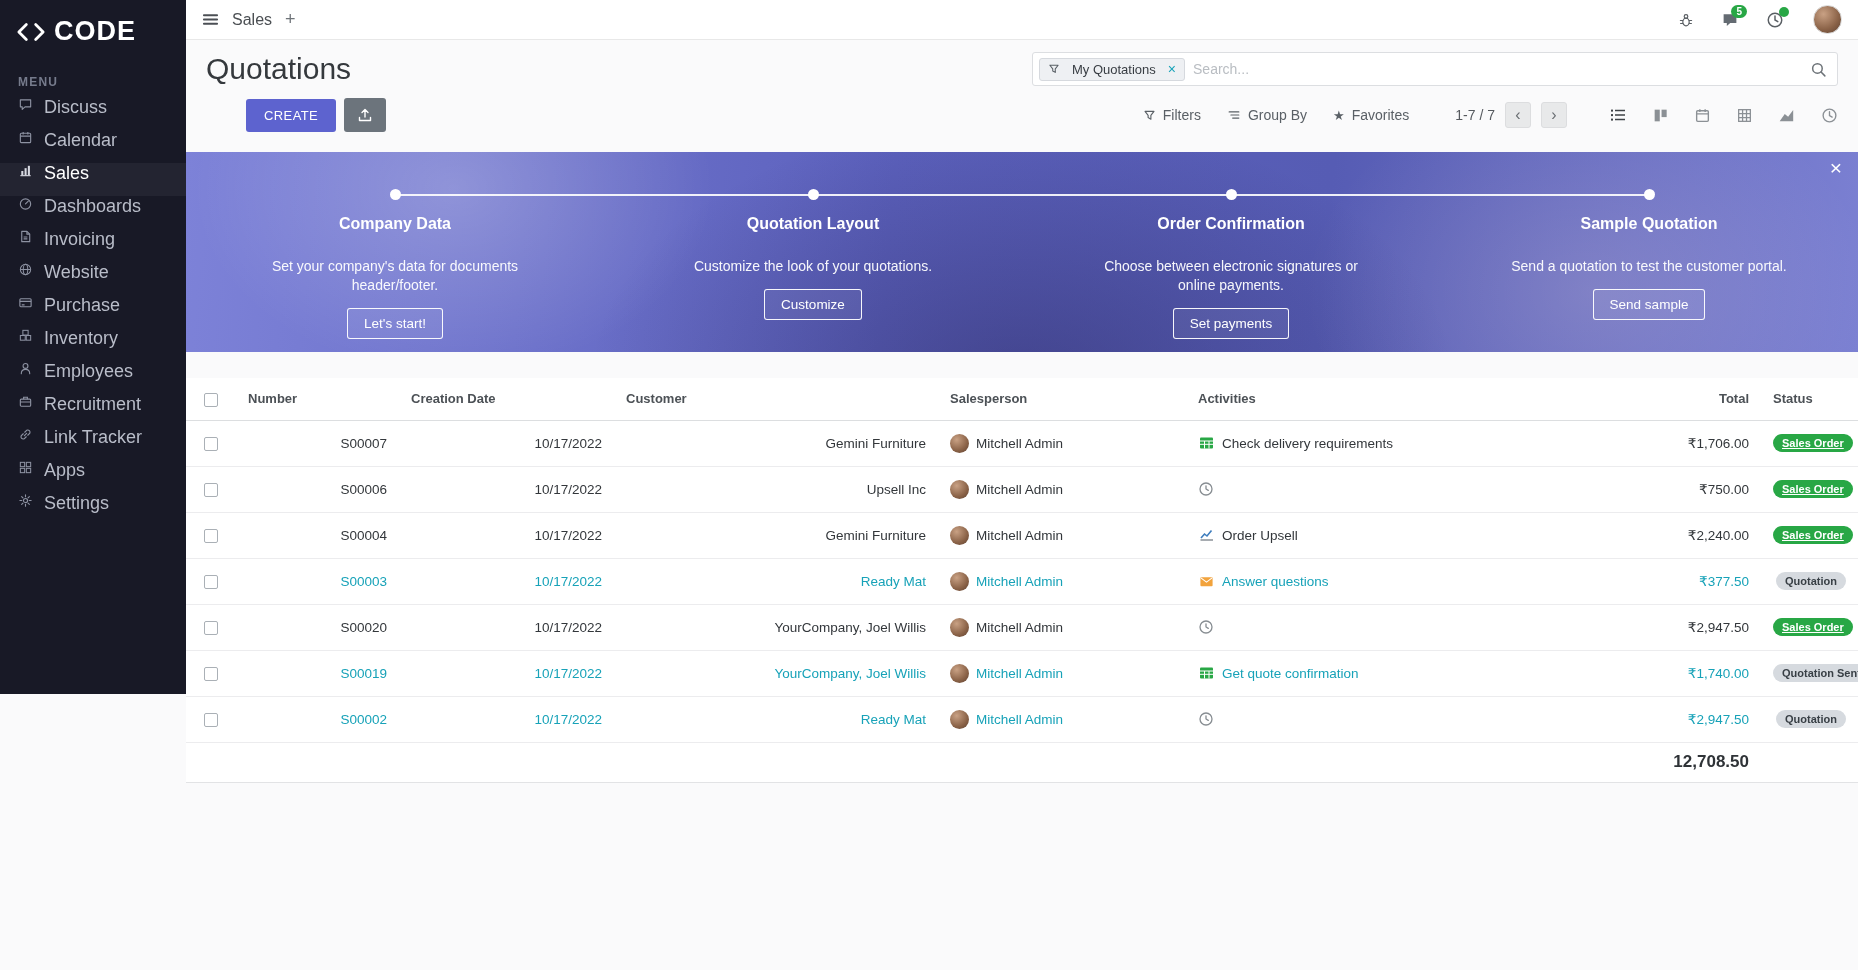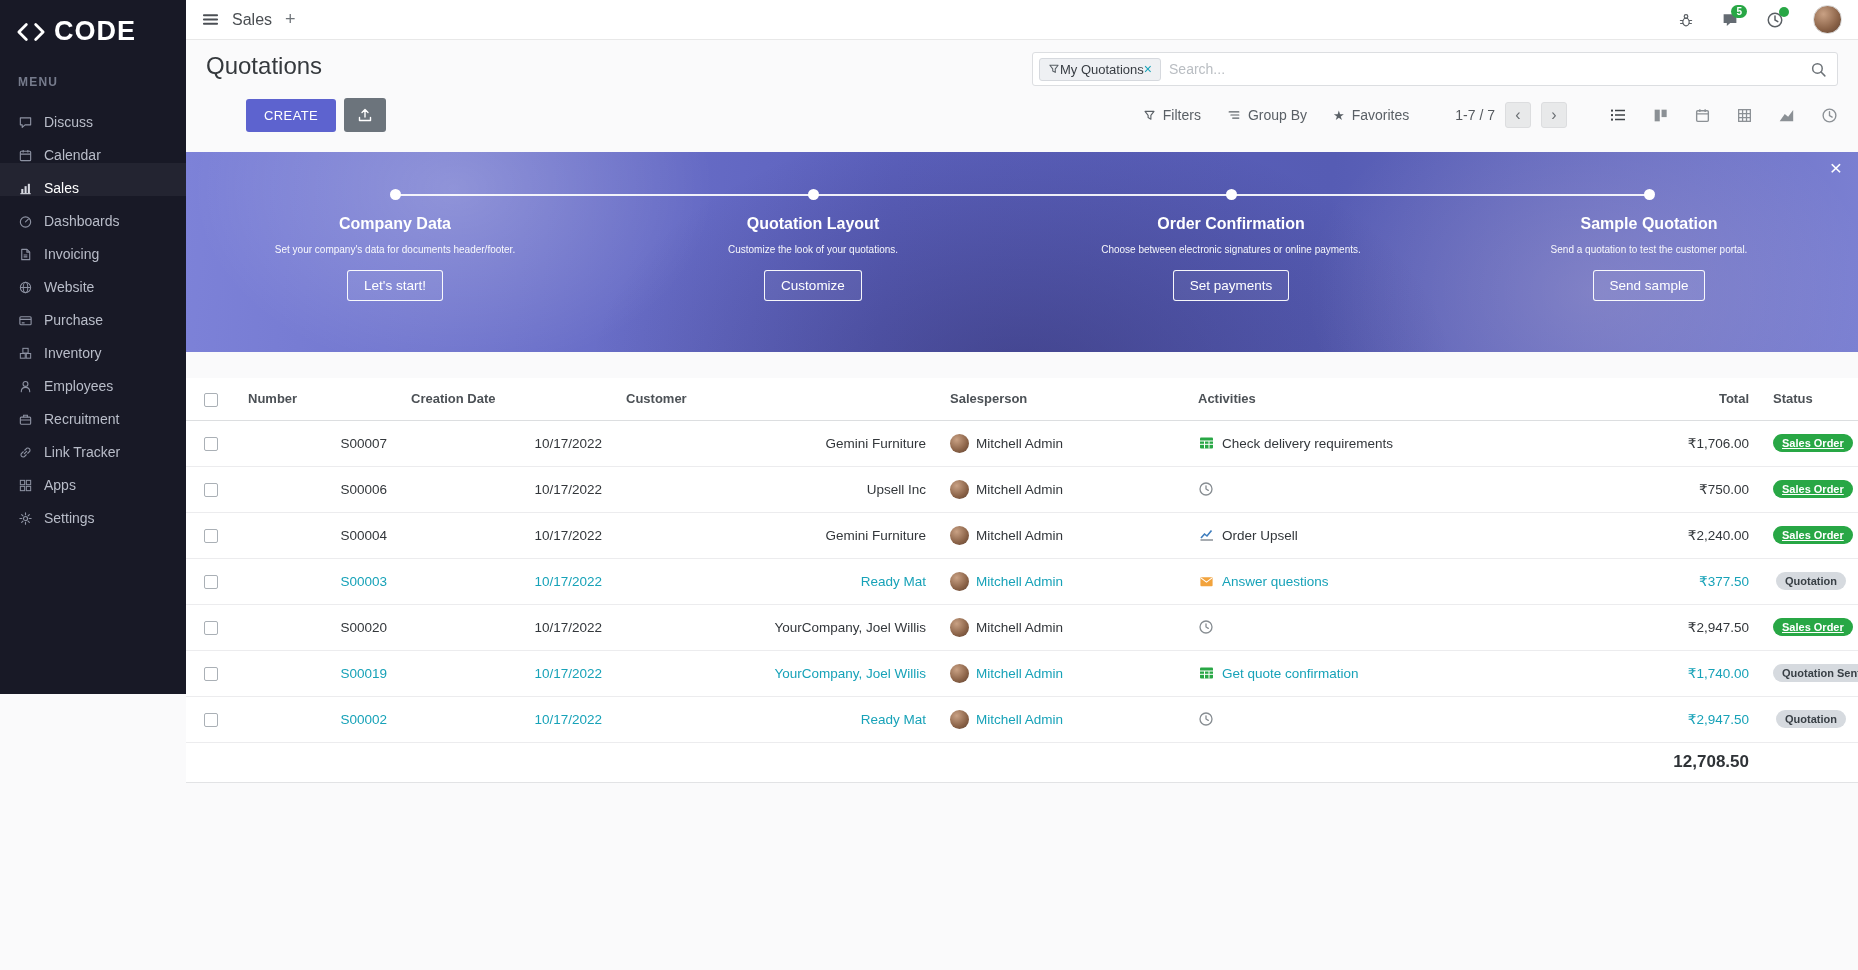--- a/index.html
+++ b/index.html
@@ -18,22 +18,22 @@
   .logo {
     display:flex; align-items:center; gap:8px; padding:16px 14px 18px 16px;
     color:#fff; cursor:pointer;
   }
   .logo-text { font-size:27px; font-weight:bold; letter-spacing:1px; color:#fff; }
   .menu-header {
     color:#767b8c; font-size:12px; letter-spacing:1.2px; padding:10px 18px 8px;
     font-weight:bold;
   }
   .side-item {
-    display:flex; align-items:flex-end; gap:11px; height:33px; padding:0 18px;
-    color:#b9bdc9; font-size:14px; cursor:pointer;
+    display:flex; align-items:flex-start; gap:11px; height:33px; padding:0 18px;
+    color:#b9bdc9; font-size:18px; cursor:pointer;
   }
   .side-item .ico { color:#8d92a2; }
   .side-item.active { color:#ffffff; background:rgba(255,255,255,0.05); }
   .side-item.active .ico { color:#d8dae2; }
 
   
   .main { margin-left:186px; width:1672px; }
 
   
   .topbar {
@@ -53,28 +53,28 @@
   }
   .avatar {
     width:29px; height:29px; border-radius:50%; margin-left:16px; cursor:pointer;
     background: radial-gradient(circle at 35% 30%, #c9a184, #8a6247 60%, #5c4030);
     border:1px solid #d9d9d9;
   }
 
   
   .control { padding:12px 20px 0 20px; }
   .control-row1 { display:flex; align-items:flex-start; }
-  .page-title { font-size:24px; color:#35393d; font-weight:400; }
+  .page-title { font-size:30px; color:#35393d; font-weight:400; }
   .searchbar {
     margin-left:auto; width:806px; height:34px; background:#fff;
     border:1px solid #dcdee1; border-radius:3px; display:flex; align-items:center;
     padding:0 10px 0 6px; gap:8px;
   }
   .facet {
-    display:flex; align-items:center; gap:0; background:#eef0f3;
+    display:flex; align-items:center; gap:12px; background:#eef0f3;
     border:1px solid #d6d9de; border-radius:3px; padding:3px 8px; font-size:13px;
     color:#383d43; cursor:pointer;
   }
   .facet-x { color:#17a2b8; font-size:14px; cursor:pointer; line-height:1; }
   .search-input {
     border:none; outline:none; flex:1; font-size:14px; color:#555;
     font-family:inherit; background:transparent;
   }
   .search-input::placeholder { color:#b9bdc2; }
 
@@ -116,21 +116,21 @@
     background:rgba(255,255,255,0.9);
   }
   .banner-close {
     position:absolute; top:4px; right:16px; color:#fff; font-size:21px; cursor:pointer;
     z-index:3;
   }
   .steps { position:relative; display:flex; height:100%; padding-top:37px; }
   .step { width:25%; display:flex; flex-direction:column; align-items:center; text-align:center; }
   .step-dot { width:11px; height:11px; border-radius:50%; background:#fff; z-index:2; }
   .step-title { margin-top:15px; color:#fff; font-size:16px; font-weight:bold; }
-  .step-desc { margin-top:10px; color:rgba(255,255,255,0.95); font-size:10px; line-height:1.35; max-width:280px; }
+  .step-desc { margin-top:24px; color:rgba(255,255,255,0.95); font-size:14px; line-height:1.35; max-width:280px; }
   .step-btn {
     margin-top:13px; background:rgba(255,255,255,0.06); color:#fff;
     border:1px solid rgba(255,255,255,0.95); border-radius:3px; padding:7px 16px;
     font-size:13.5px; cursor:pointer; font-family:inherit;
   }
 
   
   .list-wrap { margin-top:26px; background:#fff; }
   table { border-collapse:collapse; table-layout:fixed; width:1672px; background:#fff; }
   th, td { padding:0 12px; white-space:nowrap; overflow:hidden; }

